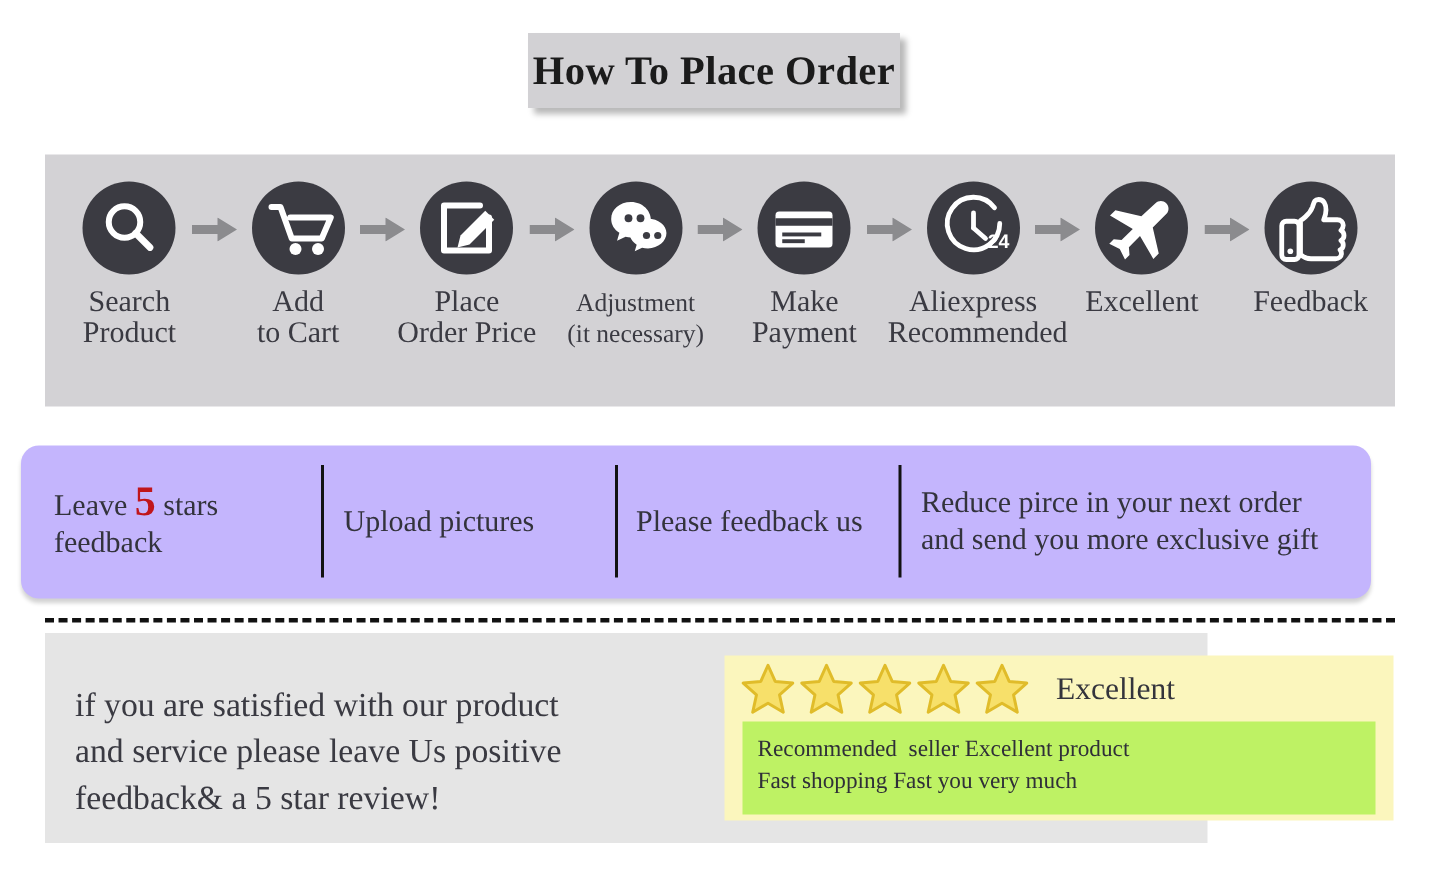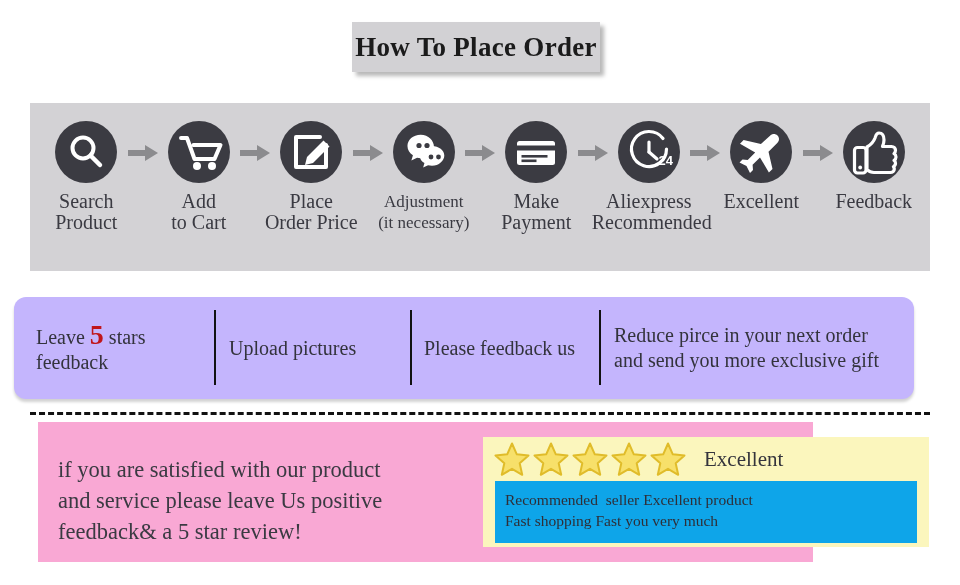--- a/index.html
+++ b/index.html
@@ -136,22 +136,21 @@
     border-top: 3px dashed #111111;
   }
 
   
   .footer-panel {
     position: absolute;
     left: 30px;
     top: 422px;
     width: 775px;
     height: 140px;
-    background: #f9a8d4;
-    margin-left: 8px;
+    background: #e5e5e5;
   }
   .footer-copy {
     position: absolute;
     left: 20px;
     top: 32px;
     width: 460px;
     font-size: 22.5px;
     line-height: 31px;
     color: #3a3a42;
     font-family: "Liberation Serif", "DejaVu Serif", serif;
@@ -183,21 +182,21 @@
     color: #34343c;
     font-family: "Liberation Serif", "DejaVu Serif", serif;
     white-space: nowrap;
   }
   .review-body {
     position: absolute;
     left: 12px;
     top: 44px;
     width: 422px;
     height: 62px;
-    background: #0ea5e9;
+    background: #bef264;
     padding: 8px 10px 0 10px;
     box-sizing: border-box;
   }
   .review-body .line {
     font-size: 15.5px;
     line-height: 21px;
     color: #2f2f38;
     font-family: "Liberation Serif", "DejaVu Serif", serif;
     white-space: pre;
   }

